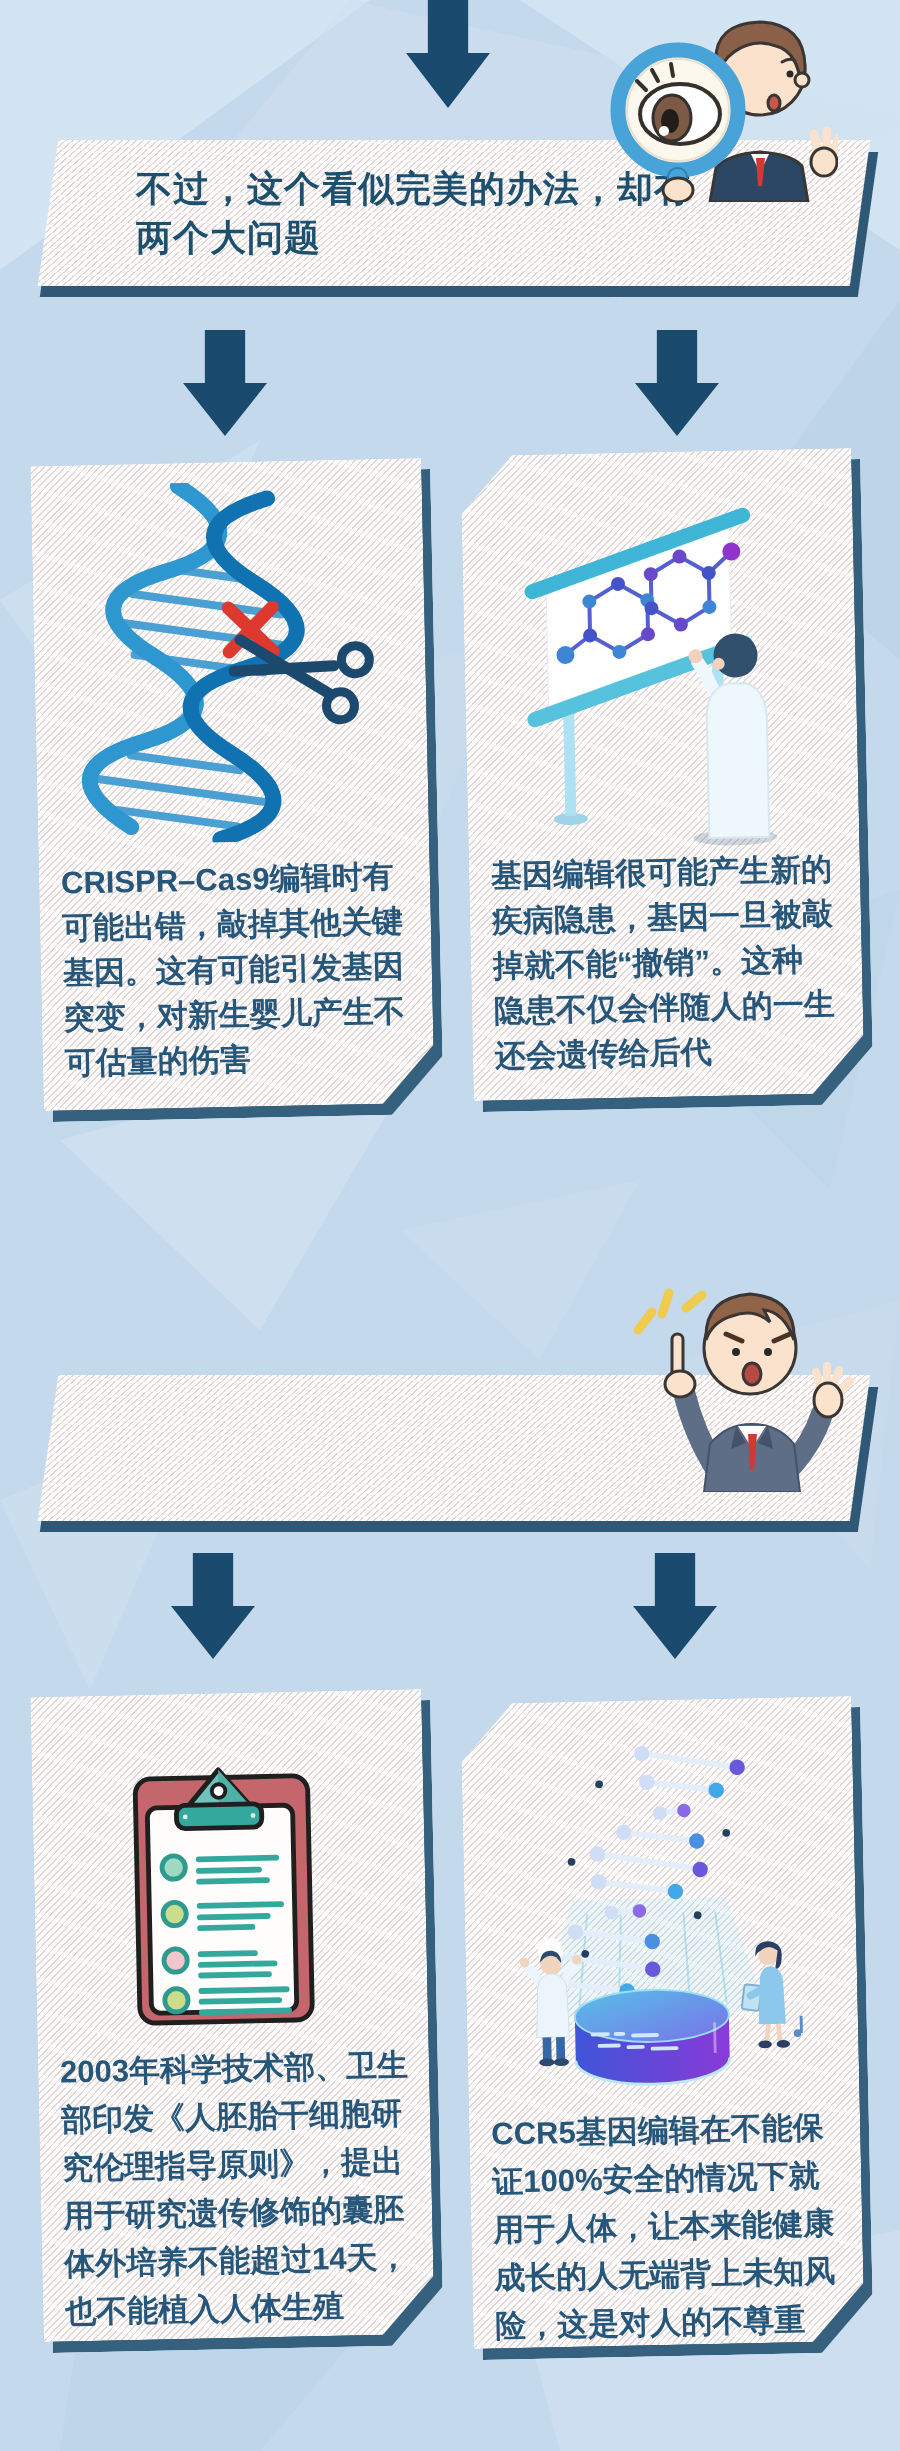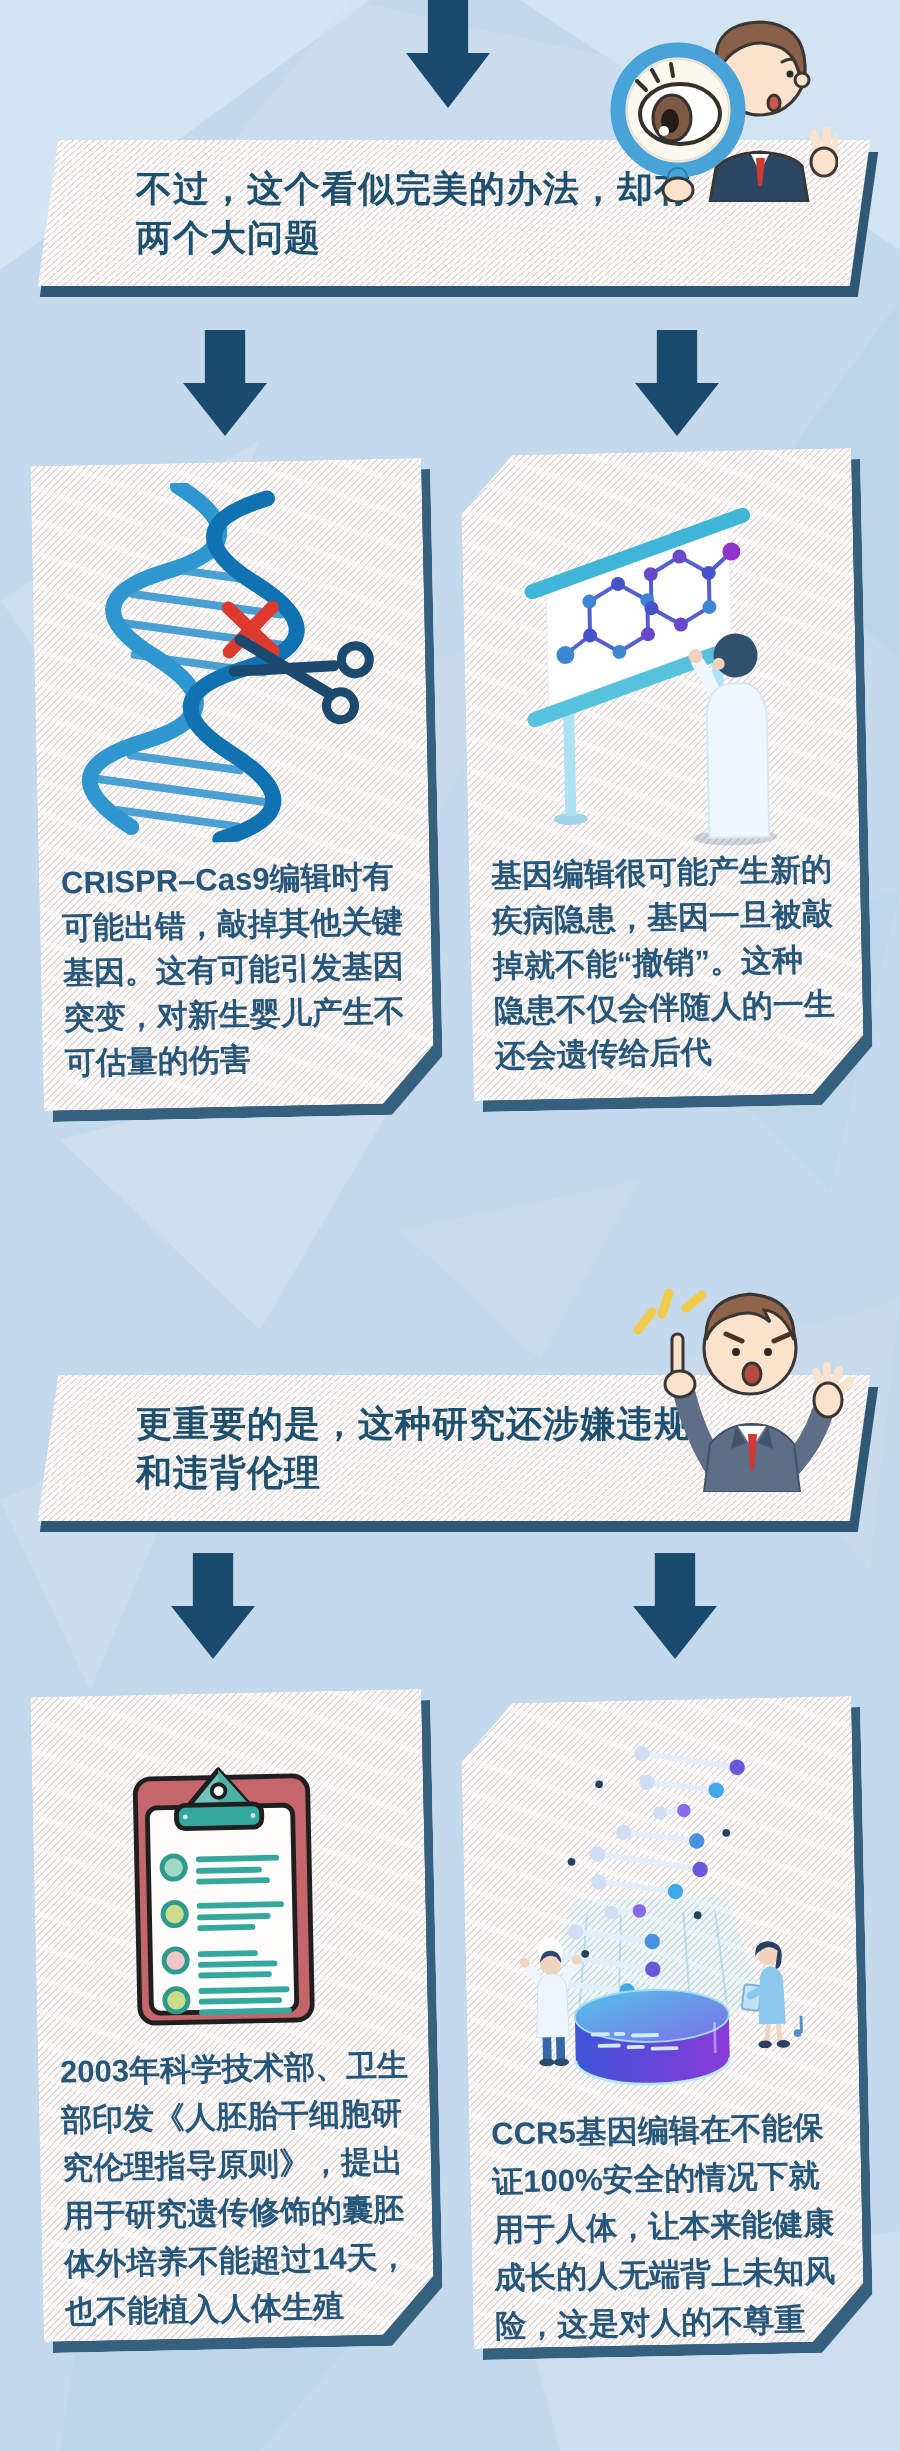--- a/index.html
+++ b/index.html
@@ -211,22 +211,20 @@
     <path d="M92,230 L98,182 Q114,162 140,162 Q166,162 182,182 L188,230 Z" fill="#5d6e86" stroke="#44536a" stroke-width="2"></path>
     <path d="M126,164 L140,186 L154,164 Z" fill="#ffffff"></path>
     <path d="M124,164 l10,17 l-15,6 Z" fill="#44536a"></path>
     <path d="M156,164 l-10,17 l15,6 Z" fill="#44536a"></path>
     <path d="M136,172 h9 l-3,36 h-4 Z" fill="#cf3b33"></path>
   </svg>
 
   <section class="banner" style="top:1375px;">
     <div class="banner-shadow"></div>
     <div class="banner-bg striped"></div>
-    <div class="banner-text">更重要的是，这种研究还涉嫌违规
-和违背伦理</div>
   </section>
 
   <div class="arrow" style="left:171px;top:1553px;"></div>
   <div class="arrow" style="left:633px;top:1553px;"></div>
 
   <section class="card" style="left:37px;top:1693px;">
     <div class="card-shadow cut-br"></div>
     <div class="card-face striped cut-br">
       <svg class="illus" style="left:30px;top:30px;" width="330" height="310" viewBox="0 0 330 320">
         <g stroke="#1f1f1f" stroke-width="5" stroke-linejoin="round">

